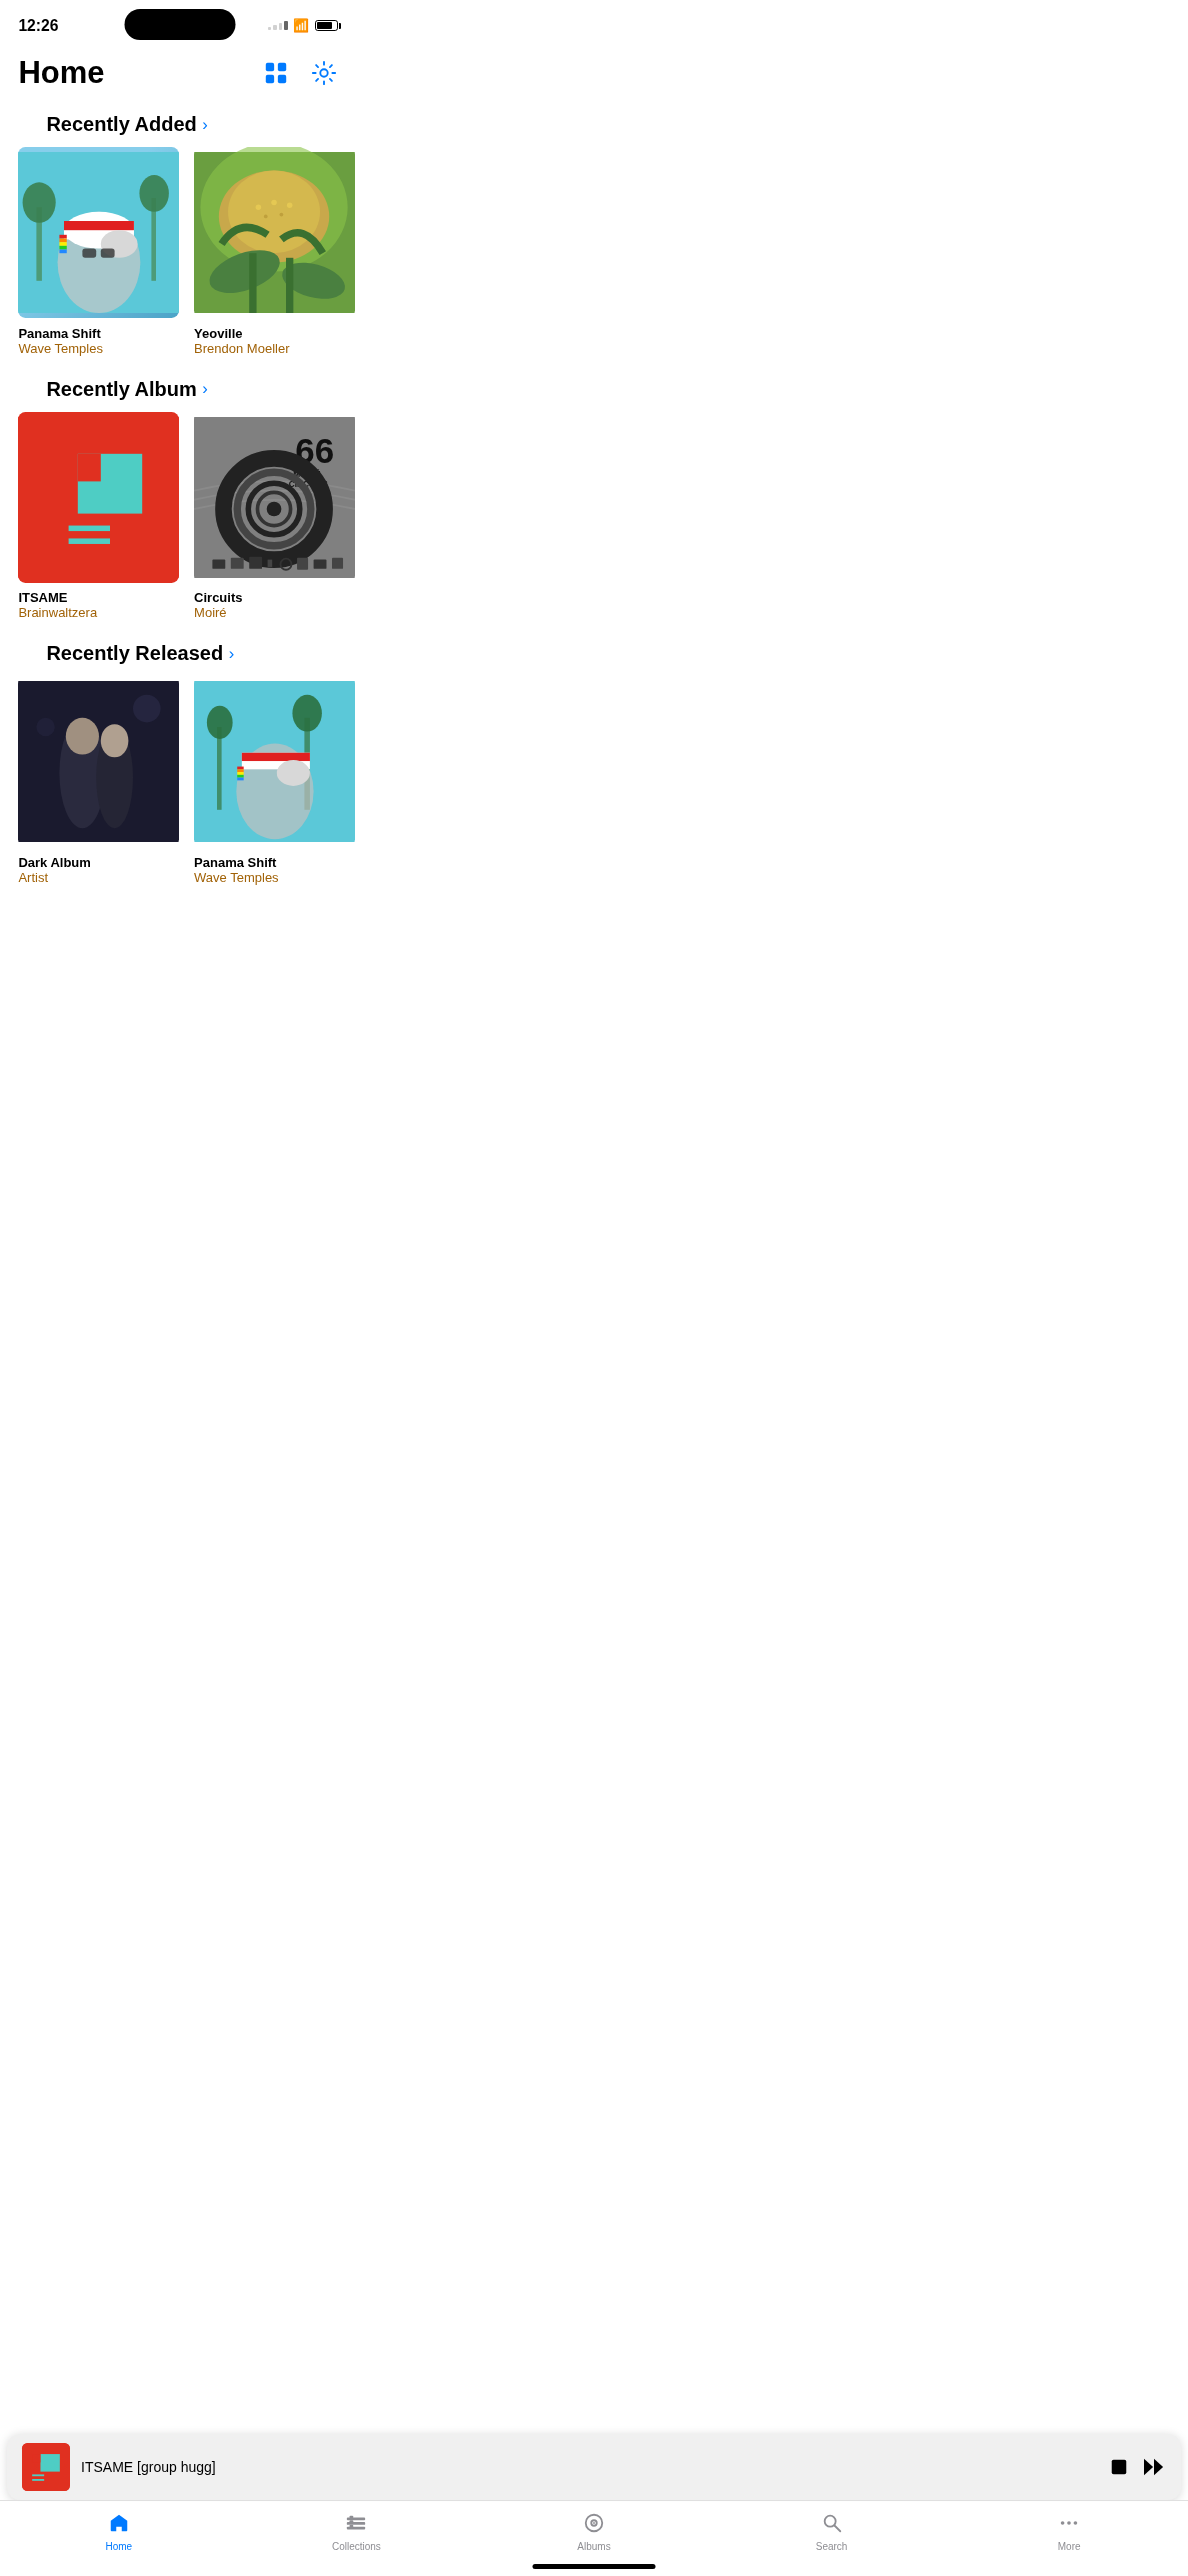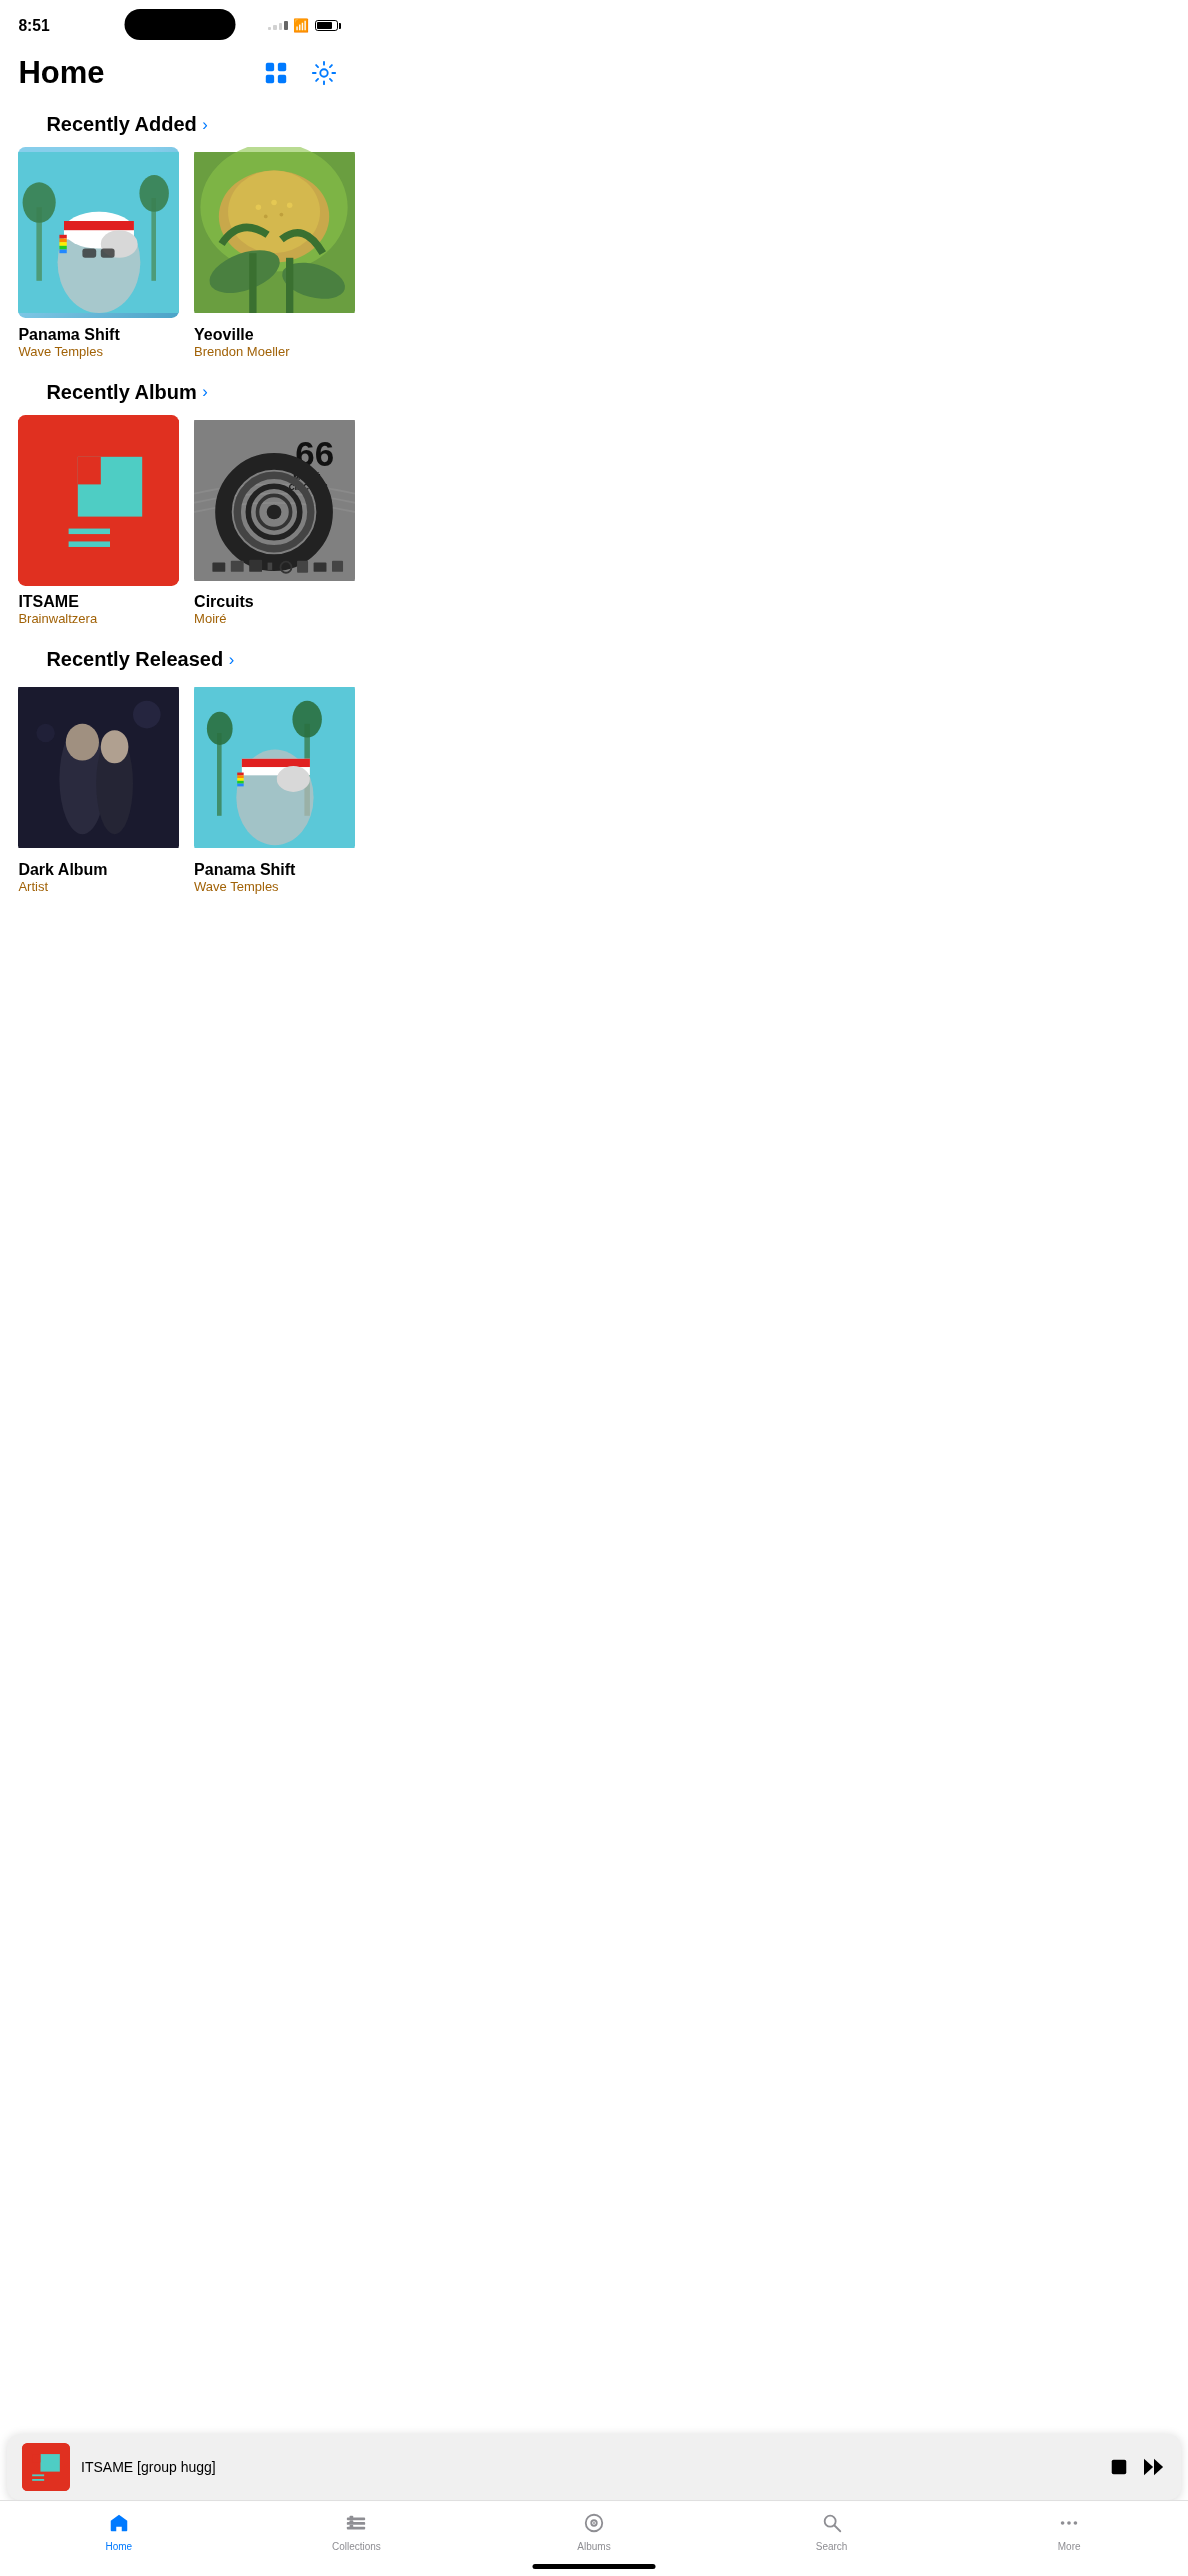--- a/index.html
+++ b/index.html
@@ -104,21 +104,21 @@
       cursor: pointer;
     }
     .album-art {
       width: 161px;
       height: 171px;
       border-radius: 7.4px;
       overflow: hidden;
       margin-bottom: 7.4px;
     }
     .album-name {
-      font-size: 16px;
+      font-size: 13px;
       font-weight: 600;
       color: #000;
       white-space: nowrap;
       overflow: hidden;
       text-overflow: ellipsis;
     }
     .album-artist {
       font-size: 13px;
       color: #a16207;
       white-space: nowrap;
@@ -297,21 +297,21 @@
     
     .art-svg {
       width: 100%;
       height: 100%;
     }
   </style>
 </head>
 <body>
 
 <div class="status-bar">
-  <span class="status-time">8:51</span>
+  <span class="status-time">12:26</span>
   <div class="status-icons">
     <div class="signal-dots">
       <div class="signal-dot" style="height:3.7px;opacity:0.3;"></div>
       <div class="signal-dot" style="height:5.5px;opacity:0.3;"></div>
       <div class="signal-dot" style="height:7.4px;opacity:0.3;"></div>
       <div class="signal-dot" style="height:9.2px;"></div>
     </div>
     <span class="wifi-icon">📶</span>
     <div class="battery-body">
       <div class="battery-outline">

